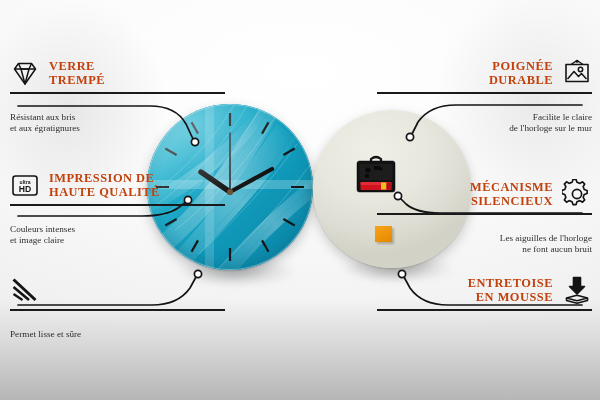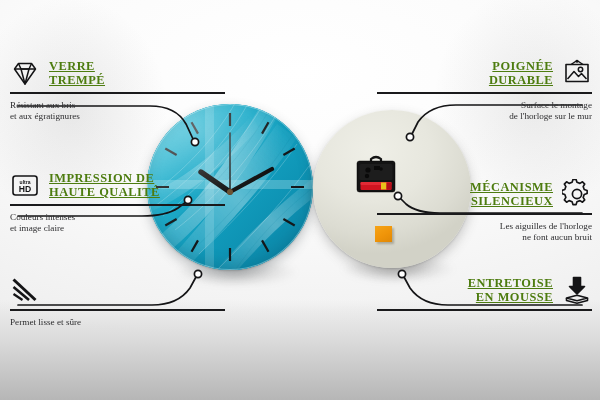--- a/index.html
+++ b/index.html
@@ -33,29 +33,28 @@
   .feat{position:absolute;width:215px;}
   .feat.left{left:10px;text-align:left;}
   .feat.right{right:8px;text-align:right;}
 
   .feat-head{display:flex;align-items:center;gap:9px;}
   .feat.right .feat-head{flex-direction:row-reverse;}
   .feat-ico{width:30px;height:30px;flex:0 0 30px;display:block;}
   .feat-title{
     font-family:"Liberation Serif", serif;
     font-weight:bold;font-size:12.4px;line-height:14.4px;
-    letter-spacing:.5px;color:#4d7c0f;text-transform:uppercase;
+    letter-spacing:.5px;color:#c2410c;text-transform:uppercase;
     white-space:pre-line;
-    text-decoration:underline;
   }
   .feat-rule{
     height:2px;background:#1a1a1c;margin-top:4px;width:100%;
   }
   .feat-desc{
-    margin-top:6px;
+    margin-top:18px;
     font-family:"Liberation Serif", serif;
     font-size:9.2px;line-height:11.4px;color:#2e2e30;
     white-space:pre-line;
   }
 
   
   .lines{position:absolute;inset:0;width:600px;height:400px;}
 
   
   .clock-shadow{
@@ -274,21 +273,21 @@
           <rect x="4" y="6.5" width="22" height="17" stroke-width="1.6"></rect>
           <path d="M5.5,21 L12,13.5 L16.5,18.5 L19.5,15.5 L24.5,21"></path>
           <circle cx="18.5" cy="11.5" r="2.2"></circle>
         </g>
         <circle cx="15" cy="3.2" r="1.5" fill="#141416"></circle>
       </svg>
       <div class="feat-title">POIGNÉE
 DURABLE</div>
     </div>
     <div class="feat-rule"></div>
-    <div class="feat-desc">Surface le montage
+    <div class="feat-desc">Facilite le claire
 de l'horloge sur le mur</div>
   </div>
 
   <div class="feat right" style="top:179px;">
     <div class="feat-head">
       <svg class="feat-ico" viewBox="0 0 30 30">
         <path d="M15,3.2 l3.1,1.1 2.6,-1.6 2.3,2.3 -1.6,2.6 1.1,3.1 3,0.9 v3.2 l-3,0.9 -1.1,3.1 1.6,2.6 -2.3,2.3 -2.6,-1.6 -3.1,1.1 -0.9,3 h-3.2 l-0.9,-3 -3.1,-1.1 -2.6,1.6 -2.3,-2.3 1.6,-2.6 -1.1,-3.1 -3,-0.9 v-3.2 l3,-0.9 1.1,-3.1 -1.6,-2.6 2.3,-2.3 2.6,1.6 3.1,-1.1 0.9,-3 h3.2 z" fill="none" stroke="#141416" stroke-width="1.7" stroke-linejoin="round" transform="translate(0.4,0.2) scale(0.97)"></path>
         <circle cx="15" cy="15" r="4.6" fill="none" stroke="#141416" stroke-width="1.7"></circle>
       </svg>
       <div class="feat-title">MÉCANISME

